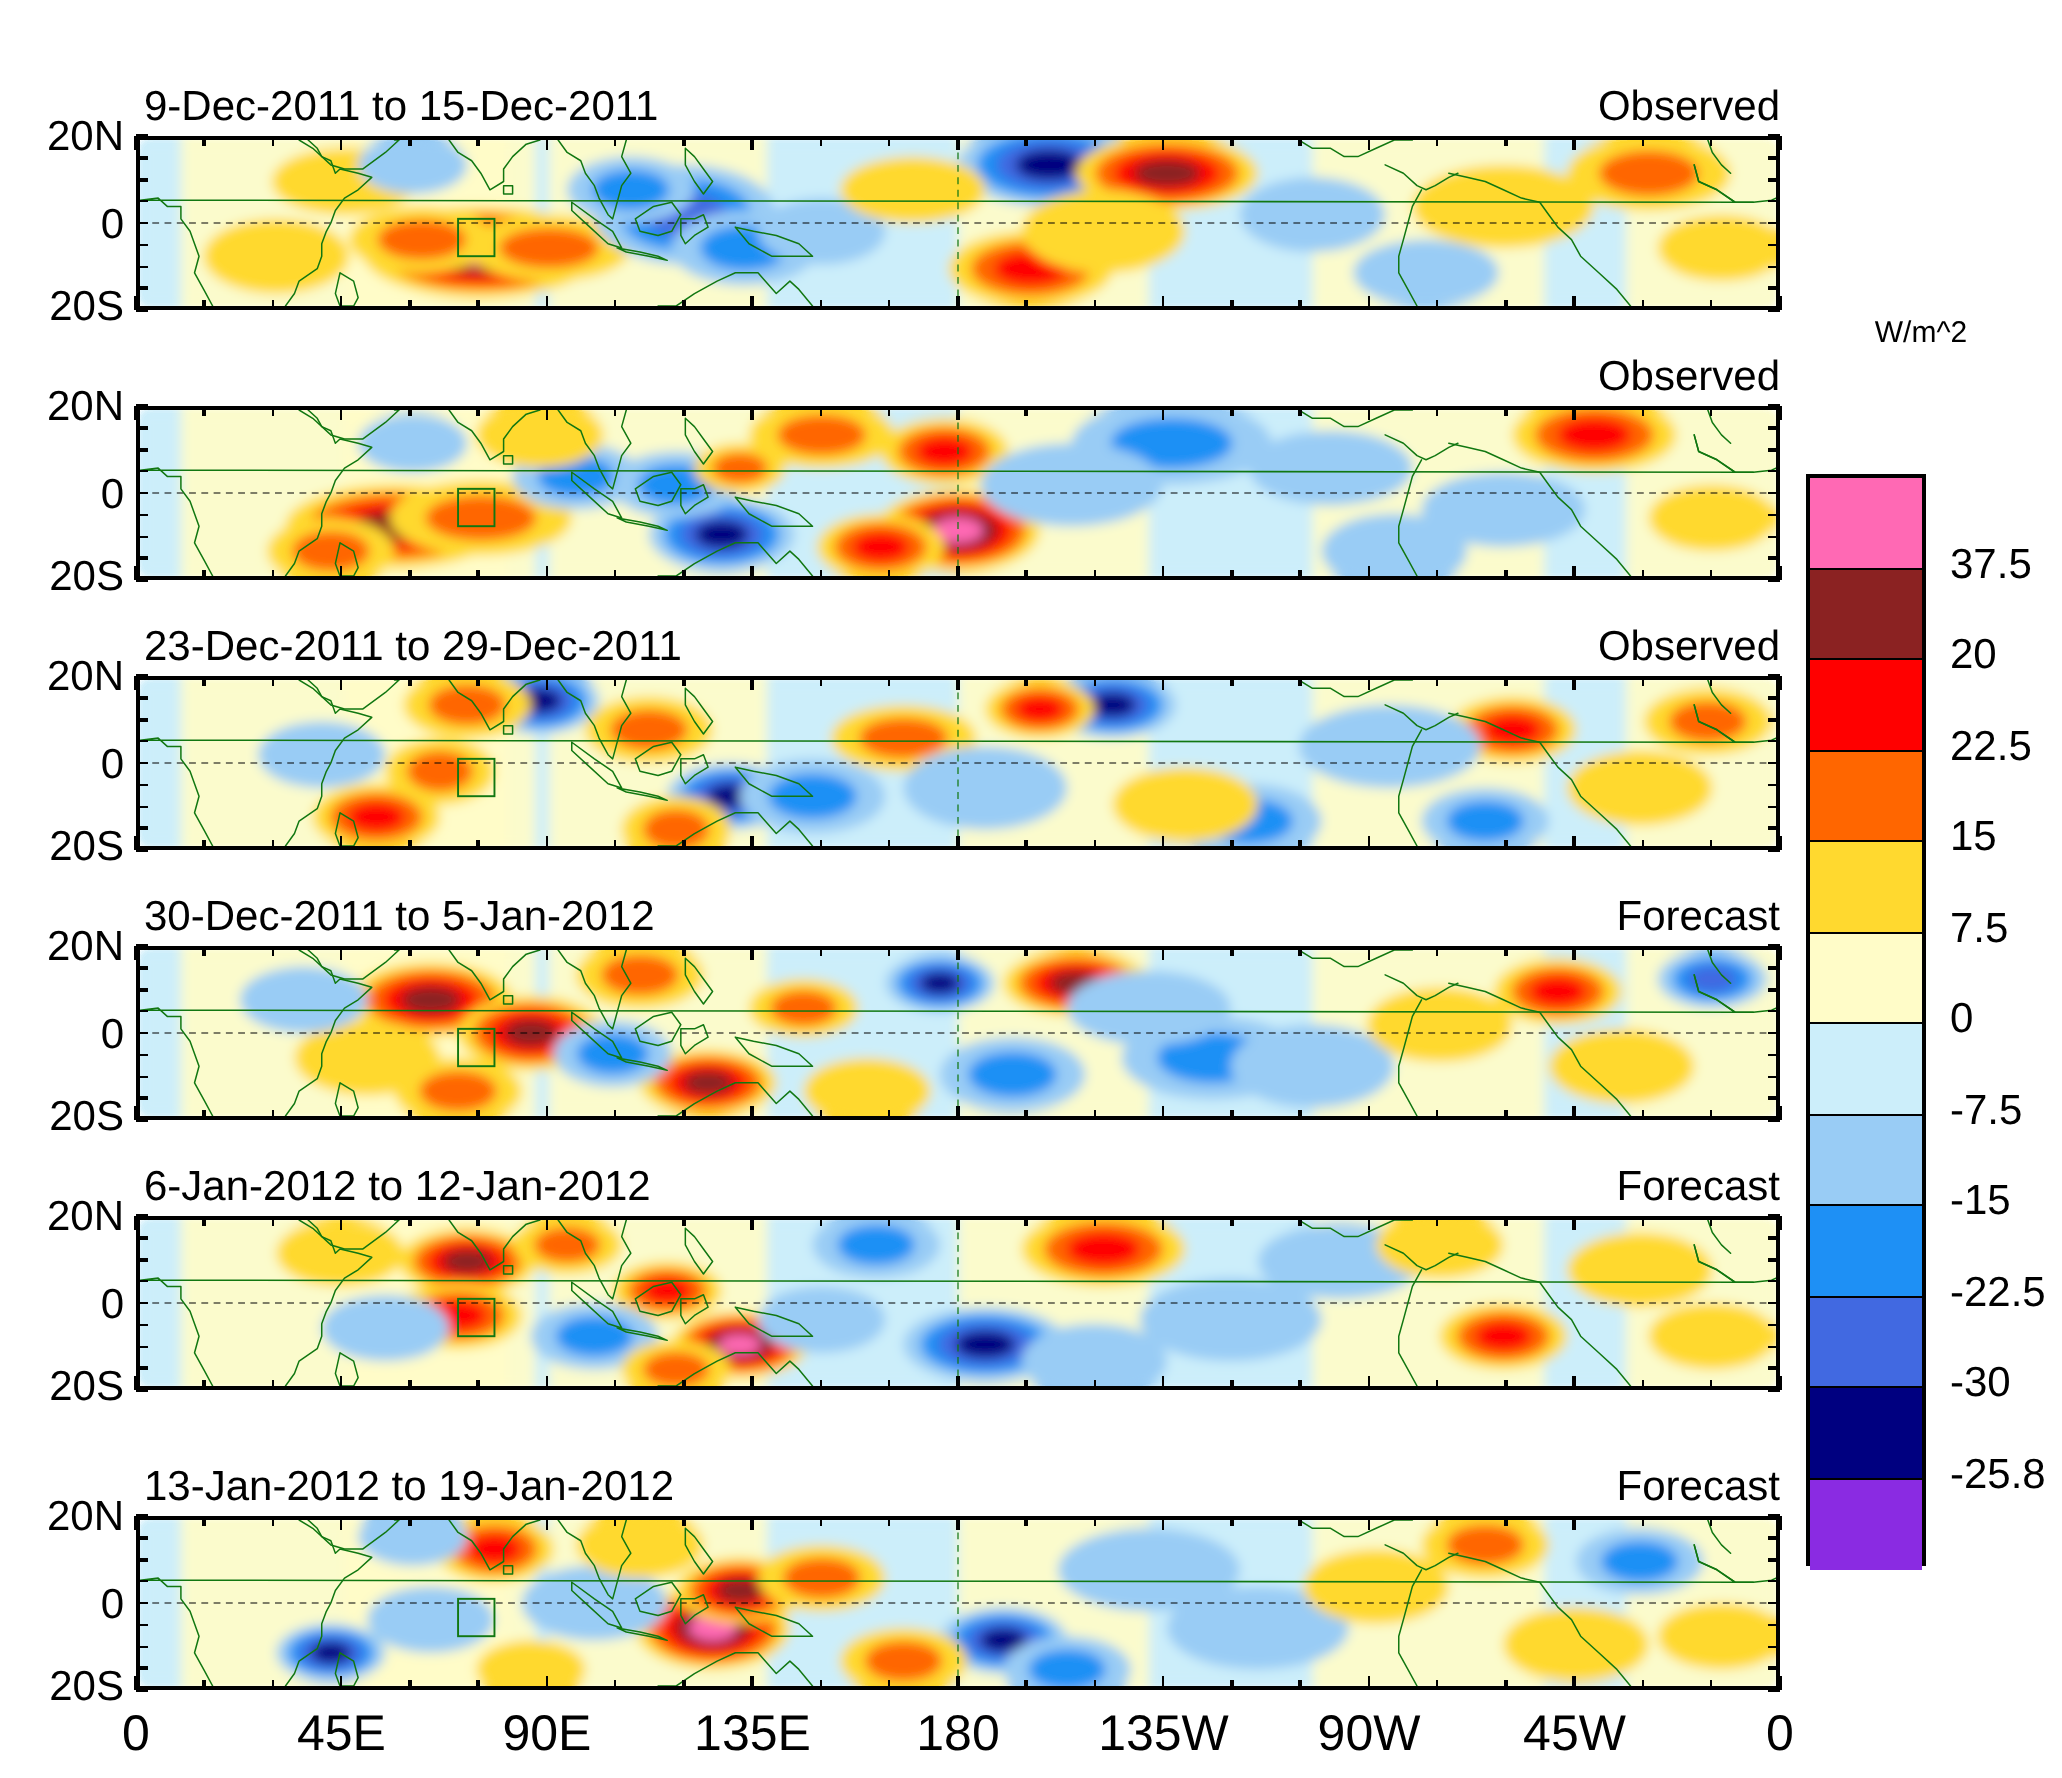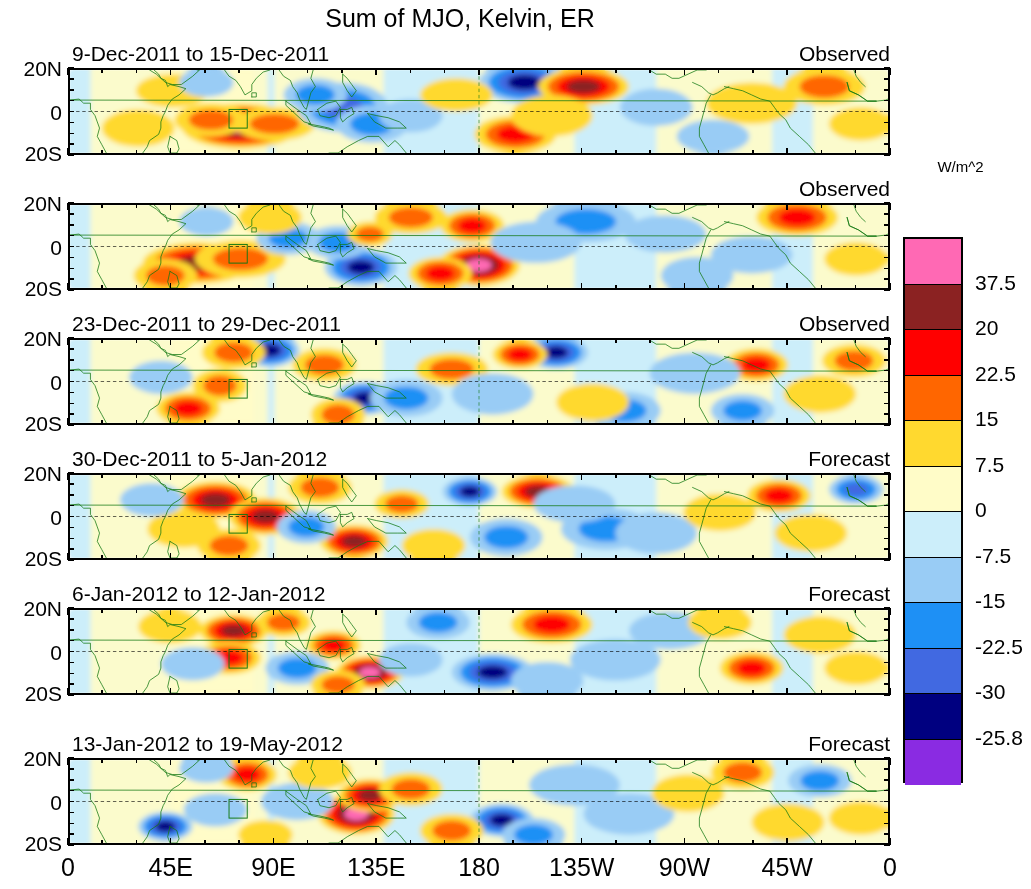--- a/index.html
+++ b/index.html
@@ -32,21 +32,20 @@
   .cbar-title{position:absolute;left:893px;top:158px;width:135px;text-align:center;
               font-size:15px;}
   .cbar-tick{position:absolute;left:975px;font-size:21px;line-height:21px;
              white-space:nowrap;}
 </style>
 </head>
 <body>
 
 <div id="root">
 
-  <div class="title">Sum of MJO, Kelvin, ER</div>
 
   <div id="panels-host">
       <div class="panel" style="top: 68px; height: 87px;">
         <div class="frame">
           <svg viewBox="0 0 1200 120" preserveAspectRatio="none" xmlns="http://www.w3.org/2000/svg">
     <defs>
       <filter id="sm0" x="-20%" y="-40%" width="140%" height="180%">
         <feGaussianBlur stdDeviation="4.2"></feGaussianBlur>
         <feComponentTransfer>
                   <feFuncA type="discrete" tableValues="0 0 .18 .4 .62 .8 .92 1 1 1"></feFuncA>
@@ -971,21 +970,21 @@
     <div class="tickmark" style="left: 68px; top: 650.75px; width: 6px; height: 1.5px;"></div>
     <div class="tickmark" style="left: 884px; top: 650.75px; width: 6px; height: 1.5px;"></div>
     <div class="tickmark" style="left: 68px; top: 661.625px; width: 6px; height: 1.5px;"></div>
     <div class="tickmark" style="left: 884px; top: 661.625px; width: 6px; height: 1.5px;"></div>
     <div class="tickmark" style="left: 68px; top: 672.5px; width: 6px; height: 1.5px;"></div>
     <div class="tickmark" style="left: 884px; top: 672.5px; width: 6px; height: 1.5px;"></div>
     <div class="tickmark" style="left: 68px; top: 683.375px; width: 6px; height: 1.5px;"></div>
     <div class="tickmark" style="left: 884px; top: 683.375px; width: 6px; height: 1.5px;"></div>
     <div class="tickmark" style="left: 68px; top: 694.25px; width: 6px; height: 1.5px;"></div>
     <div class="tickmark" style="left: 884px; top: 694.25px; width: 6px; height: 1.5px;"></div>
-    <div class="plabel left" style="top: 733px; left: 72px;">13-Jan-2012 to 19-May-2012</div>
+    <div class="plabel left" style="top: 733px; left: 72px;">13-Jan-2012 to 19-Jan-2012</div>
     <div class="plabel" style="top: 733px; left: 760px; width: 130px; text-align: right;">Forecast</div>
     <div class="ylab" style="top: 748px; right: 969px;">20N</div>
     <div class="ylab" style="top: 791.5px; right: 969px;">0</div>
     <div class="ylab" style="top: 833px; right: 969px;">20S</div>
     <div class="tickmark" style="left: 67px; top: 758px; width: 1.5px; height: 7px;"></div>
     <div class="tickmark" style="left: 67px; top: 838px; width: 1.5px; height: 7px;"></div>
     <div class="tickmark" style="left: 101.25px; top: 758px; width: 1.5px; height: 5px;"></div>
     <div class="tickmark" style="left: 101.25px; top: 840px; width: 1.5px; height: 5px;"></div>
     <div class="tickmark" style="left: 135.5px; top: 758px; width: 1.5px; height: 5px;"></div>
     <div class="tickmark" style="left: 135.5px; top: 840px; width: 1.5px; height: 5px;"></div>

